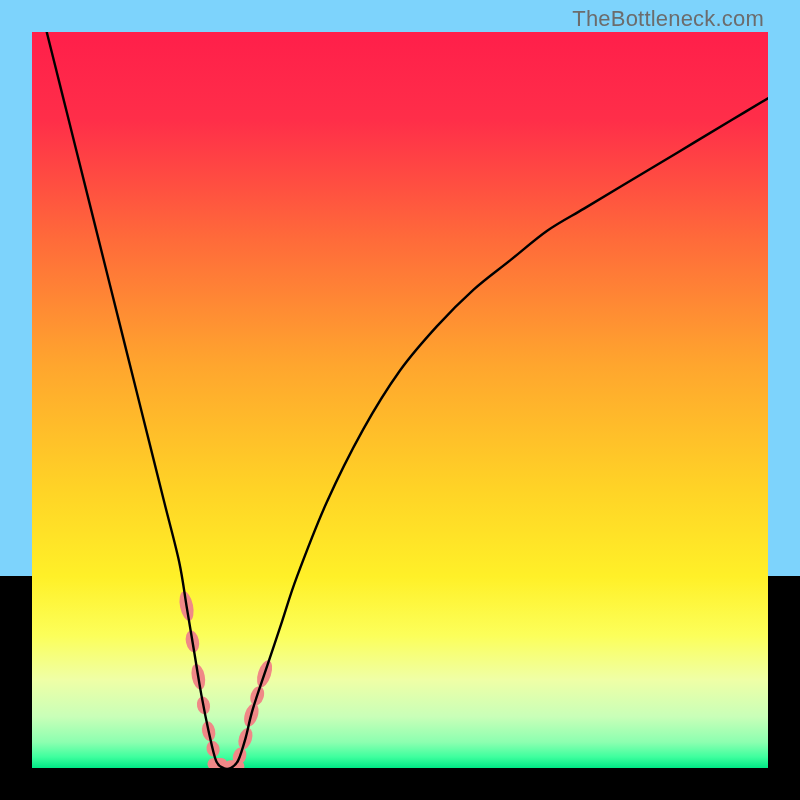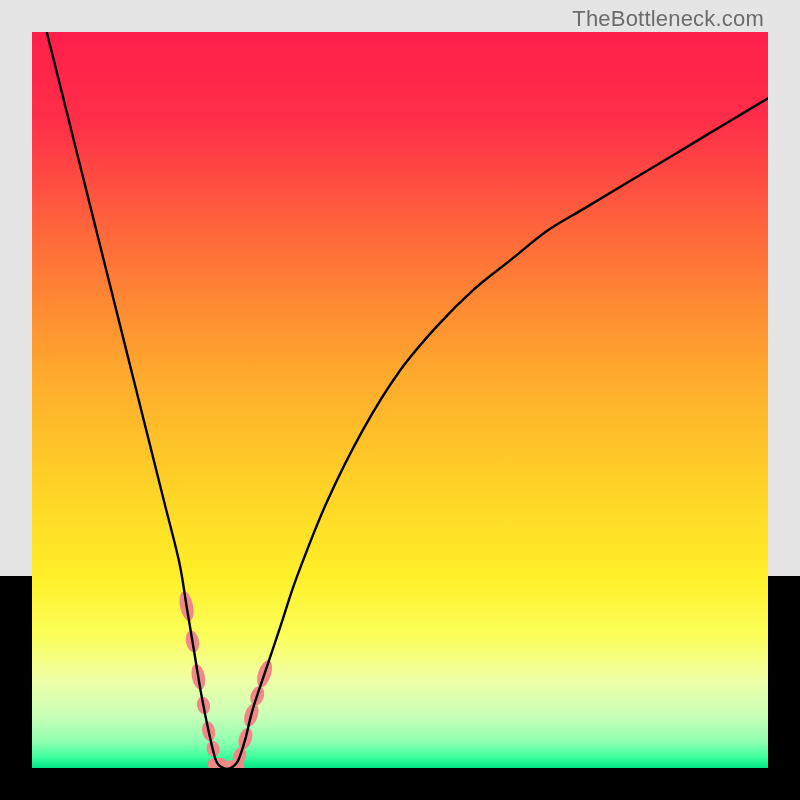--- a/index.html
+++ b/index.html
@@ -9,21 +9,21 @@
     height: 800px;
     background: #000;
     overflow: hidden;
   }
   .frame {
     position: absolute;
     left: 0;
     top: 0;
     width: 800px;
     height: 576px;
-    background: #e5e5e5;
+    background: #7dd3fc;
   }
   .plot-area {
     position: absolute;
     left: 32px;
     top: 32px;
     width: 736px;
     height: 736px;
     overflow: hidden;
   }
   .gradient {

